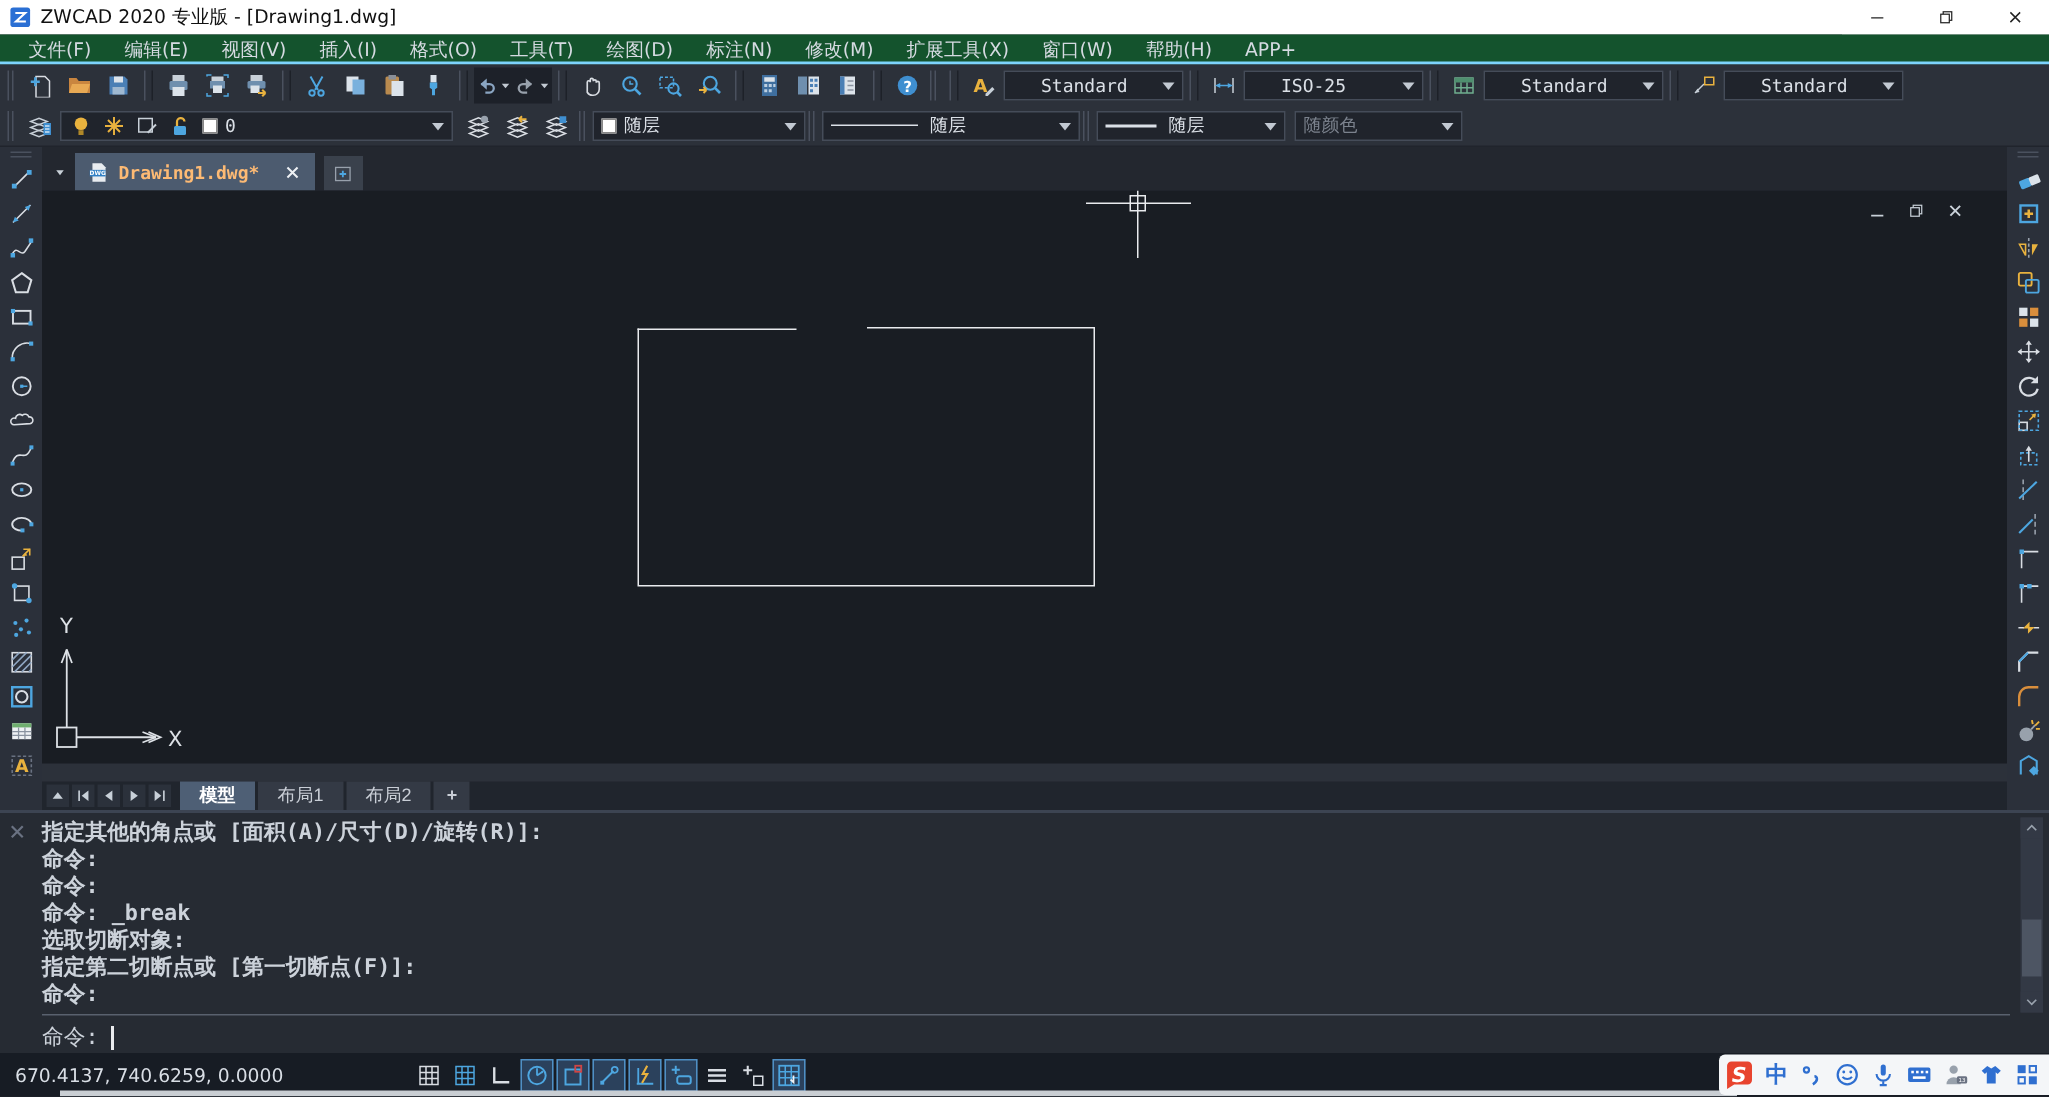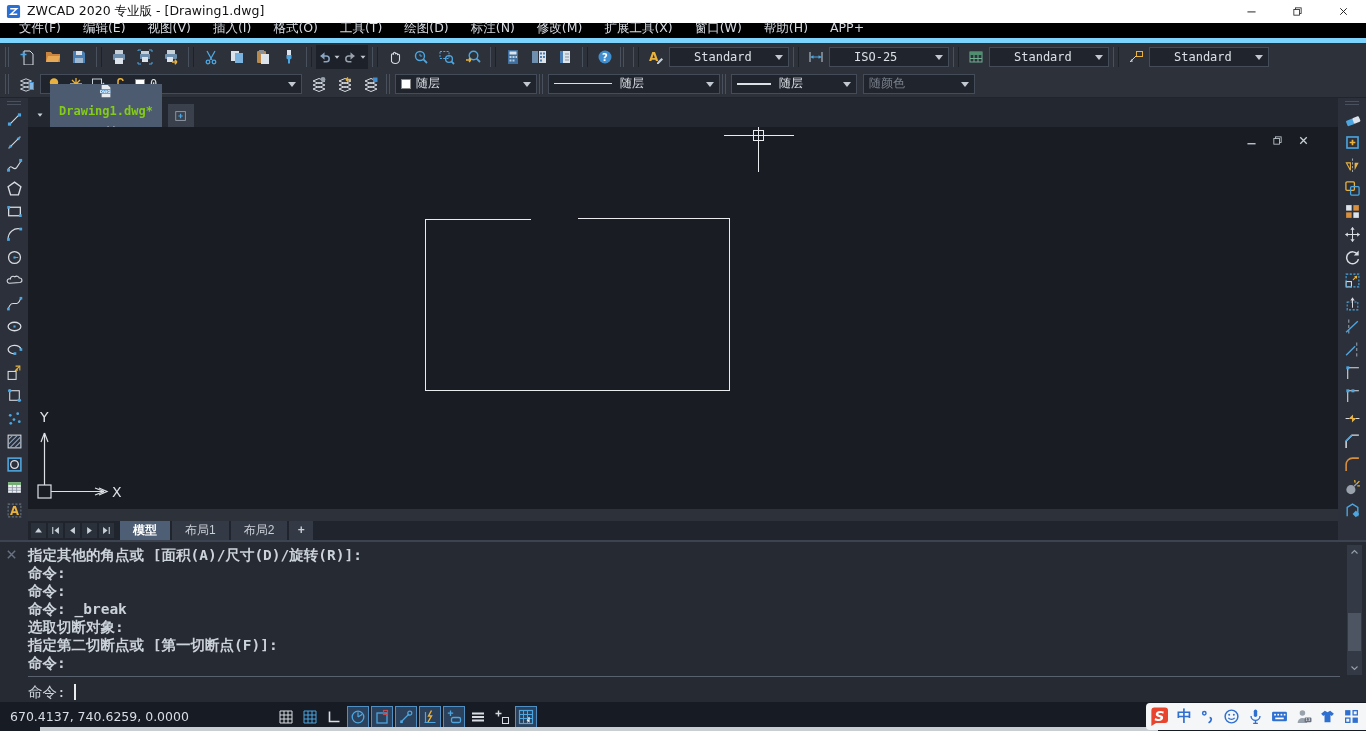--- a/index.html
+++ b/index.html
@@ -11,21 +11,21 @@
 
   
   .titlebar{height:23px;background:#ffffff;display:flex;align-items:center;padding-left:6px;flex:0 0 auto;}
   .titlebar .icon{width:15px;height:15px;margin-right:6px;}
   .tb-title{font-size:12.5px;color:#111;}
   .tb-btns{margin-left:auto;display:flex;}
   .tb-btn{width:46px;height:23px;display:flex;align-items:center;justify-content:center;background:#fff;border:none;}
   .tb-btn .icon{width:13px;height:13px;margin:0;}
 
   
-  .menubar{height:20px;background:#000000;display:flex;align-items:flex-end;padding-left:8px;flex:0 0 auto;border-bottom:5px solid #7dd3fc;}
+  .menubar{height:20px;background:#14532d;display:flex;align-items:flex-start;padding-left:8px;flex:0 0 auto;border-bottom:2px solid #7dd3fc;}
   .menu-item{color:#d5dae1;font-size:12.5px;padding:0 11px;line-height:20px;cursor:default;}
 
   
   .toolbar{background:#2c313a;display:flex;align-items:center;flex:0 0 auto;padding-left:3px;}
   .toolbar.row1{height:27px;}
   .toolbar.row2{height:28px;border-bottom:1px solid #20242c;}
   .tool-btn{width:26px;height:24px;background:transparent;border:1px solid transparent;padding:0;
             display:flex;align-items:center;justify-content:center;gap:1px;}
   .tool-btn.inset{background:#1d2129;}
   .caret-mini{width:8px;height:8px;display:inline-flex;}
@@ -48,22 +48,22 @@
   
   .workspace{flex:1 1 auto;display:flex;min-height:0;}
   .side-col{width:28px;background:#2b303a;display:flex;flex-direction:column;align-items:center;padding-top:3px;flex:0 0 auto;}
   .side-col .grip{width:14px;height:4px;border-top:1px solid #4a515e;border-bottom:1px solid #4a515e;margin-bottom:3px;}
   .side-btn{width:24px;height:23px;border:none;background:transparent;display:flex;align-items:center;justify-content:center;padding:0;}
   .side-btn .icon{width:17px;height:17px;}
   .center-col{flex:1 1 auto;display:flex;flex-direction:column;min-width:0;}
 
   .tabbar{height:29px;background:#23272f;display:flex;align-items:flex-end;padding:2px 0 0 2px;flex:0 0 auto;}
   .tab-list-btn{width:20px;height:25px;background:transparent;border:none;display:flex;align-items:center;justify-content:center;}
-  .doc-tab{height:43px;background:#4c5b6f;display:flex;align-items:center;padding:0 9px;gap:6px;
-           color:#84cc16;font:bold 12px "DejaVu Sans Mono",monospace;flex-direction:column;}
+  .doc-tab{height:25px;background:#4c5b6f;display:flex;align-items:center;padding:0 9px;gap:6px;
+           color:#fdba74;font:bold 12px "DejaVu Sans Mono",monospace;}
   .doc-tab .close{width:12px;height:12px;display:inline-flex;margin-left:10px;}
   .newtab-btn{width:26px;height:23px;margin-left:6px;background:#3a414c;border:none;display:flex;align-items:center;justify-content:center;}
 
   .canvas{flex:1 1 auto;position:relative;background:#191d23;overflow:hidden;}
   .rect-edge{position:absolute;background:#e9ebee;}
   .crosshair-h,.crosshair-v{position:absolute;background:#e9ebee;}
   .pickbox{position:absolute;border:1px solid #e9ebee;background:transparent;}
   .mdi{position:absolute;top:6px;right:26px;display:flex;gap:8px;}
   .mdi-btn{width:18px;height:15px;background:transparent;border:none;display:flex;align-items:center;justify-content:center;padding:0;}
   .mdi-btn .icon{width:13px;height:13px;}

